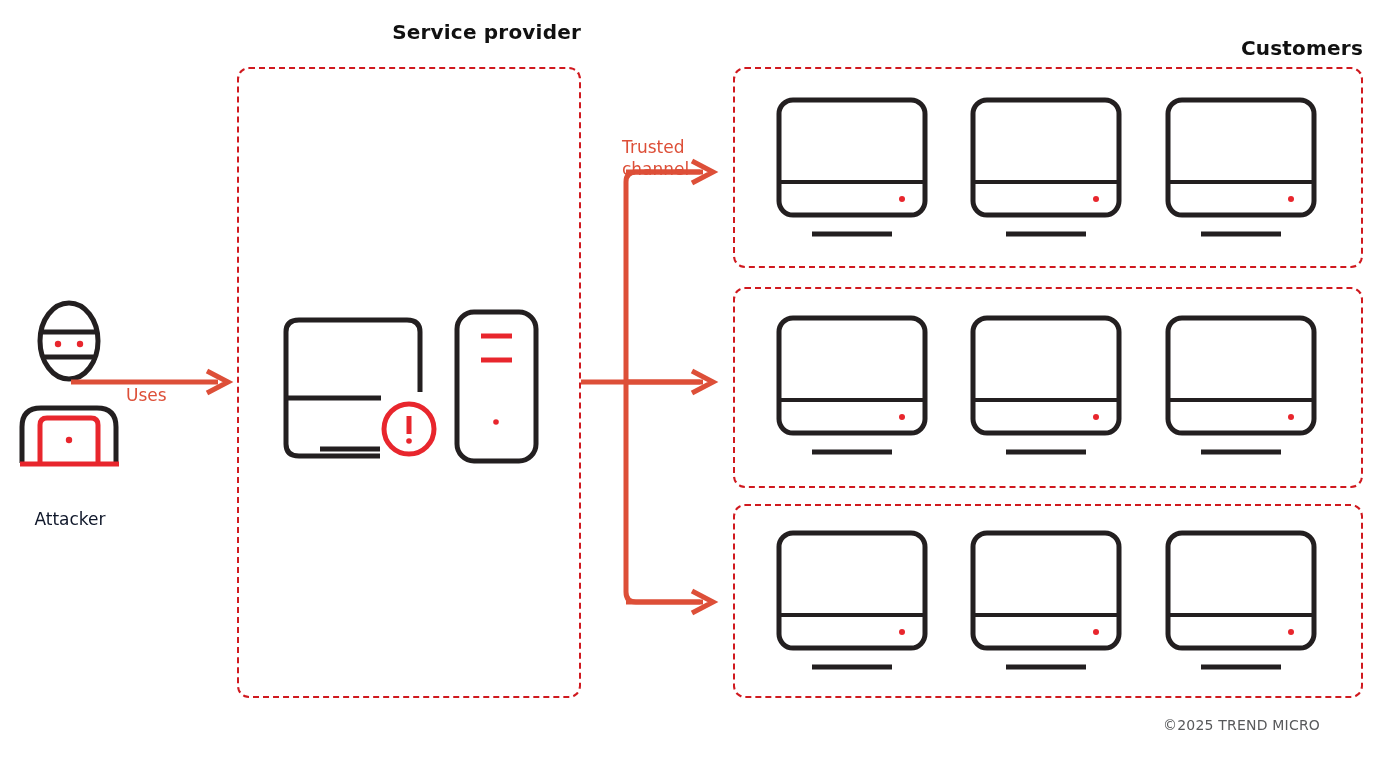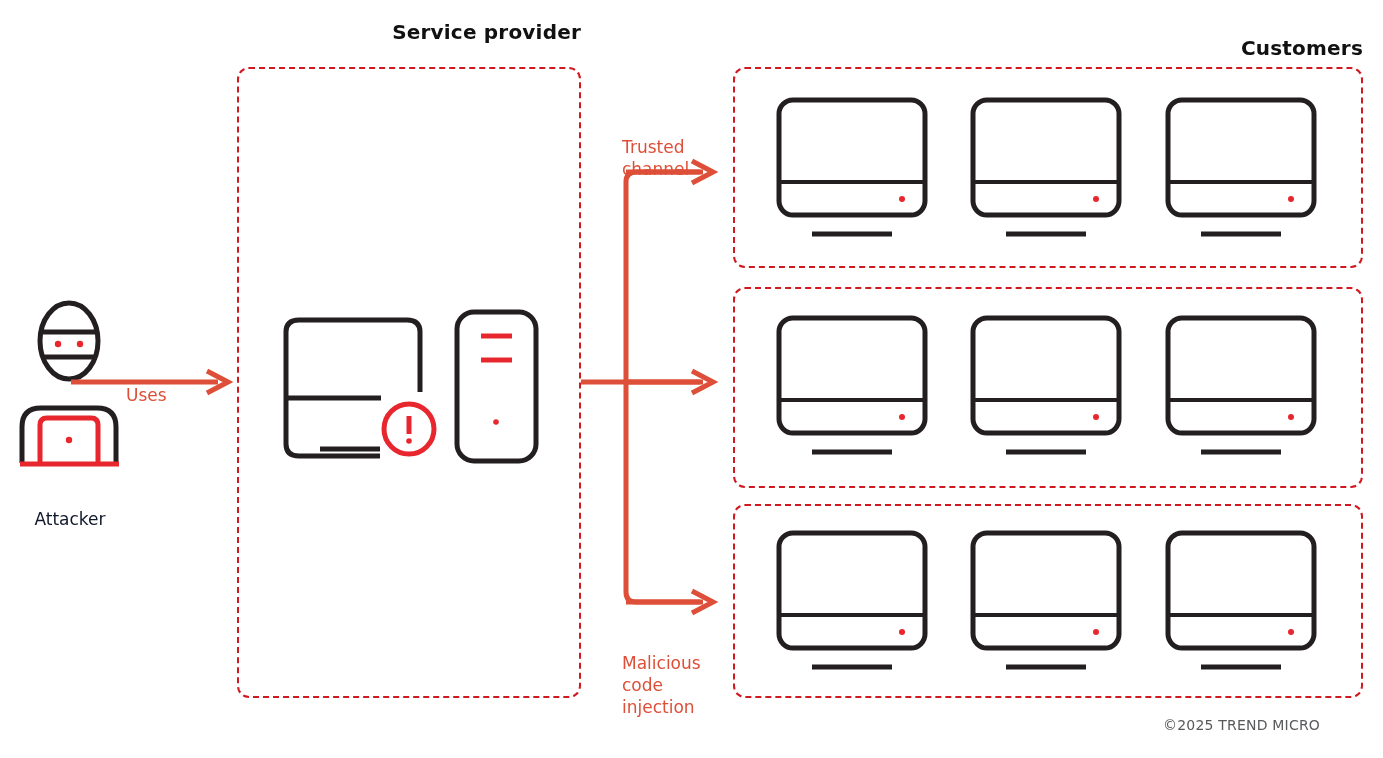--- a/index.html
+++ b/index.html
@@ -188,21 +188,18 @@
       <use href="#g-customer-monitor" x="1168" y="533"></use>
     </g>
 
   </svg>
 
   <div class="lbl" id="lbl-uses">Uses</div>
 
   <div class="lbl" id="lbl-trusted">Trusted
 channel</div>
 
-  <div class="lbl" id="lbl-malicious">Malicious
-code
-injection</div>
 
   <div id="lbl-attacker">Attacker</div>
 
   <div id="copyright">©2025 TREND MICRO</div>
 
 </div>
 
 </body></html>

